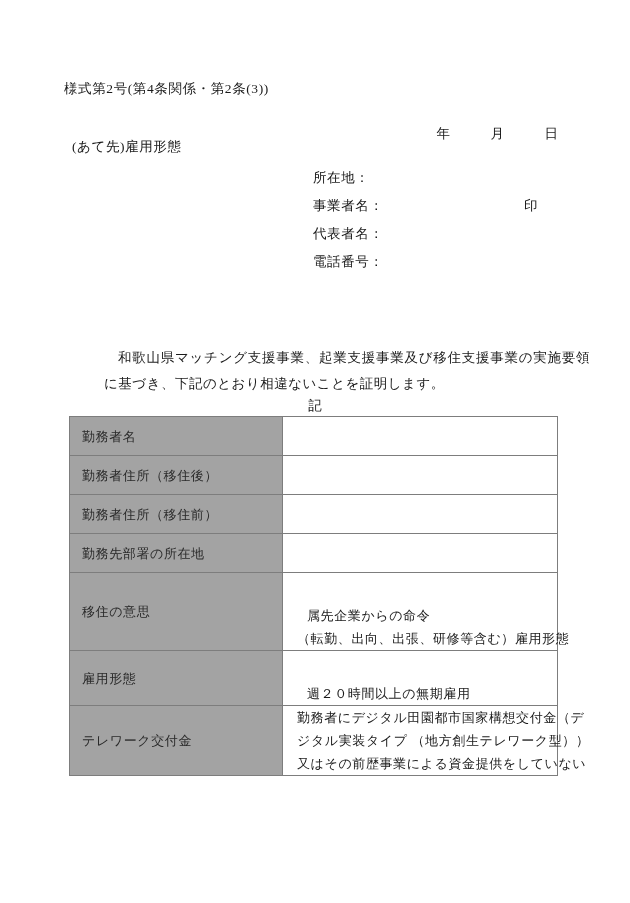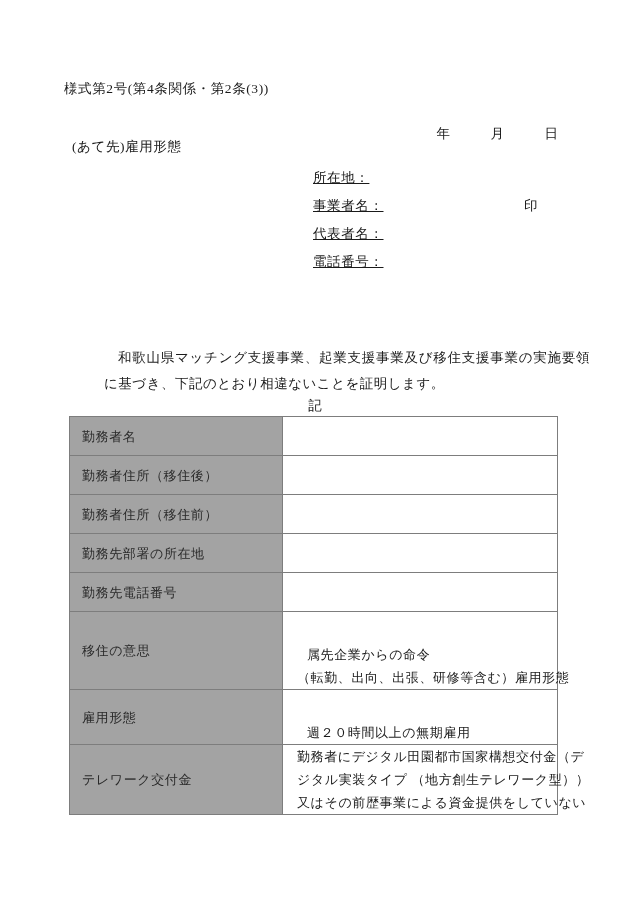--- a/index.html
+++ b/index.html
@@ -56,21 +56,20 @@
     top: 164px;
     width: 250px;
     font-size: 13.5px;
   }
   .issuer-row {
     position: relative;
     height: 28px;
     line-height: 28px;
     letter-spacing: 0.6px;
     white-space: nowrap;
-    text-decoration: underline;
   }
   .issuer-seal {
     position: absolute;
     left: 211px;
     top: 0;
     letter-spacing: 0;
   }
 
   
   .doc-title {
@@ -187,24 +186,20 @@
         <td class="value"></td>
       </tr>
       <tr class="row-1line">
         <td class="label">勤務者住所（移住前）</td>
         <td class="value"></td>
       </tr>
       <tr class="row-1line">
         <td class="label">勤務先部署の所在地</td>
         <td class="value"></td>
       </tr>
-      <tr class="row-1line">
-        <td class="label">勤務先電話番号</td>
-        <td class="value"></td>
-      </tr>
       <tr class="row-2line">
         <td class="label">移住の意思</td>
         <td class="value">
           <span class="val-line indent">属先企業からの命令</span>
           <span class="val-line">（転勤、出向、出張、研修等含む）雇用形態</span>
         </td>
       </tr>
       <tr class="row-1line">
         <td class="label">雇用形態</td>
         <td class="value">

